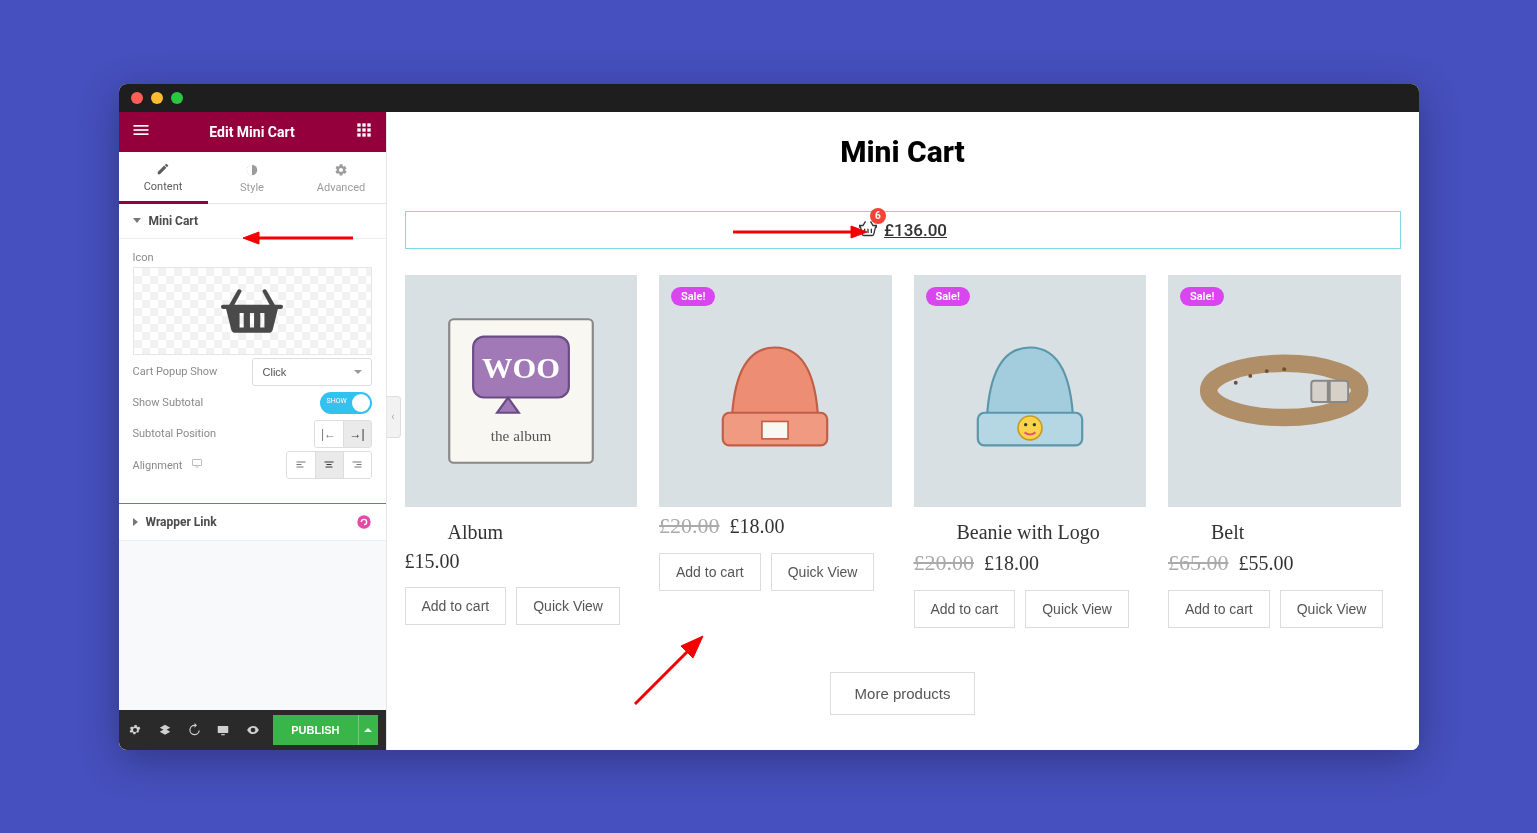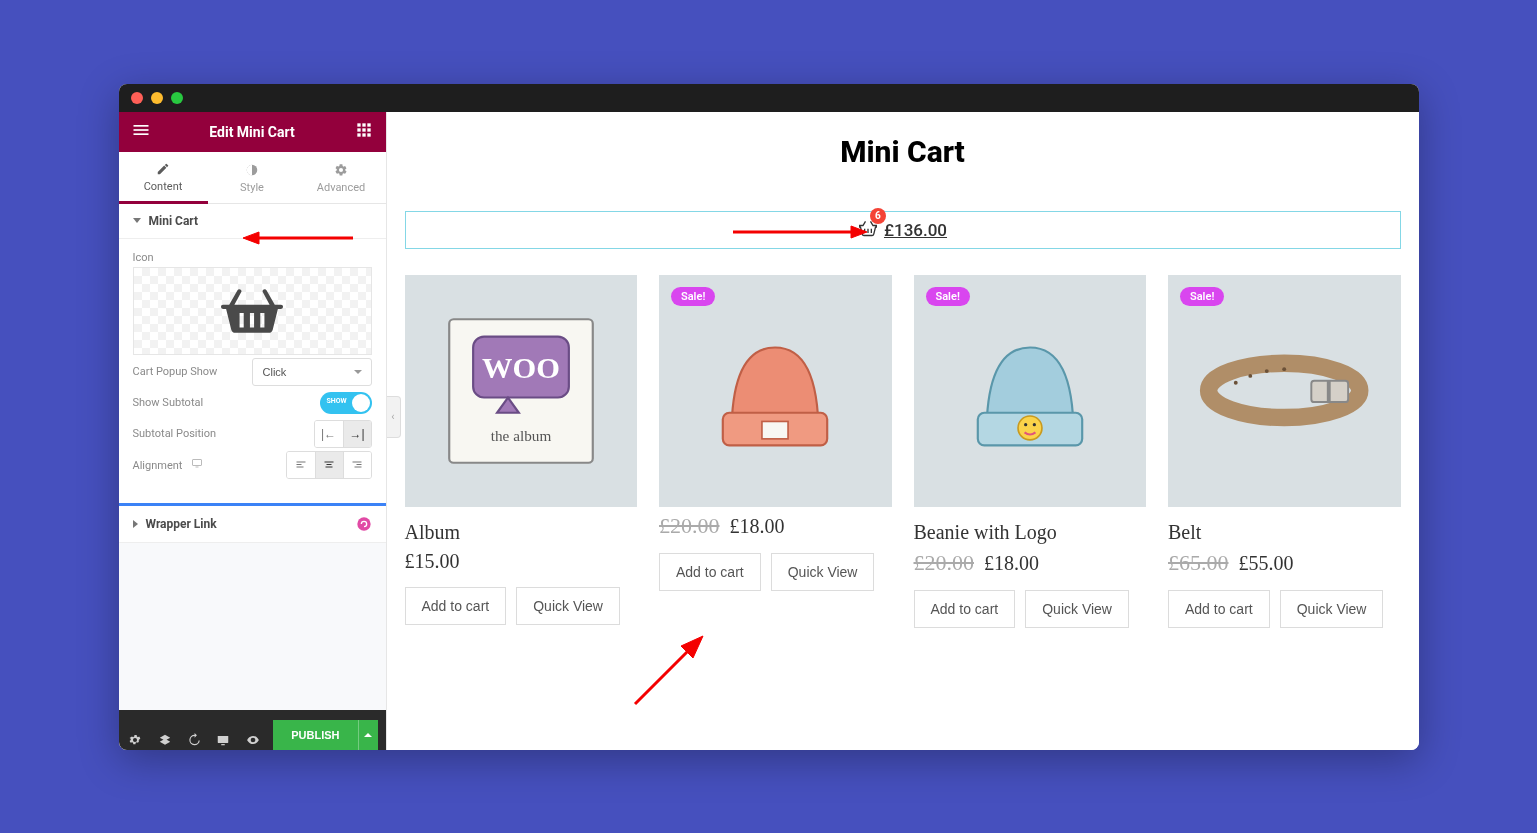--- a/index.html
+++ b/index.html
@@ -17,48 +17,48 @@
 .sidebar-header { height: 40px; background: #93003c; display: flex; align-items: center; justify-content: space-between; padding: 0 12px; color: #fff; }
 .sidebar-header .title { flex: 1; text-align: center; font-weight: 700; font-size: 14px; }
 .sidebar-header svg { fill: #fff; width: 20px; height: 20px; }
 .tabs { display: flex; background: #fff; border-bottom: 1px solid #e6e6e6; }
 .tab { flex: 1; display: flex; flex-direction: column; align-items: center; justify-content: center; padding: 10px 0 8px; font-size: 11px; color: #9c9c9c; gap: 4px; cursor: pointer; }
 .tab.active { color: #5b5b5b; border-bottom: 3px solid #93003c; margin-bottom: -1px; }
 .tab svg { width: 14px; height: 14px; fill: currentColor; }
 
 .panel { background: #fff; }
 .section-head { display: flex; align-items: center; gap: 8px; padding: 10px 14px; font-size: 12px; font-weight: 700; color: #4b4b4b; background: #fff; border-bottom: 1px solid #eee; cursor: pointer; position: relative; }
-.section-head.collapsed { border-top: 3px solid #3b82f6; }
+.section-head.collapsed { border-top: 1px solid #3b82f6; }
 .section-head .caret { width: 0; height: 0; border-left: 4px solid transparent; border-right: 4px solid transparent; border-top: 5px solid #777; }
 .section-head .caret-right { width: 0; height: 0; border-top: 4px solid transparent; border-bottom: 4px solid transparent; border-left: 5px solid #777; }
 .section-body { padding: 12px 14px; display: flex; flex-direction: column; gap: 3px; }
 .field-label { font-size: 11px; color: #8a8a8a; }
 .icon-preview { height: 88px; background-image: linear-gradient(45deg,#f2f2f2 25%,transparent 25%,transparent 75%,#f2f2f2 75%,#f2f2f2),linear-gradient(45deg,#f2f2f2 25%,transparent 25%,transparent 75%,#f2f2f2 75%,#f2f2f2); background-size: 16px 16px; background-position: 0 0,8px 8px; background-color: #fff; display: flex; align-items: center; justify-content: center; border: 1px solid #e6e6e6; }
 .icon-preview svg { width: 68px; height: 58px; fill: #4a4a4a; }
 
 .control-row { display: flex; align-items: center; justify-content: space-between; min-height: 28px; }
 .select { height: 28px; border: 1px solid #ddd; border-radius: 3px; background: #fff; padding: 0 24px 0 10px; font-size: 11px; color: #555; appearance: none; position: relative; width: 120px; }
 .select-wrap { position: relative; width: 120px; }
 .select-wrap::after { content: ""; position: absolute; right: 10px; top: 50%; margin-top: -2px; width: 0; height: 0; border-left: 4px solid transparent; border-right: 4px solid transparent; border-top: 4px solid #999; pointer-events: none; }
 
 .switch { width: 52px; height: 22px; border-radius: 11px; background: #33c2f0; position: relative; cursor: pointer; }
 .switch::after { content: ""; position: absolute; right: 2px; top: 2px; width: 18px; height: 18px; border-radius: 50%; background: #fff; }
-.switch .lbl { position: absolute; left: 7px; top: 5px; font-size: 7px; font-weight: 700; color: #fff; }
+.switch .lbl { position: absolute; left: 7px; top: 5px; font-size: 7px; font-weight: 400; color: #fff; }
 
 .btn-group { display: flex; border: 1px solid #ddd; border-radius: 3px; overflow: hidden; }
 .btn-group button { border: none; background: #fff; width: 28px; height: 26px; display: flex; align-items: center; justify-content: center; cursor: pointer; color: #777; font-size: 12px; }
 .btn-group button + button { border-left: 1px solid #ddd; }
 .btn-group button.active { background: #eaeaea; color: #333; }
 .responsive-icon { display:inline-flex; margin-left:6px; align-items:center; }
 .responsive-icon svg { width: 12px; height: 12px; fill: #bbb; }
 
 .wrapper-badge { width: 16px; height: 16px; display: inline-flex; align-items: center; justify-content: center; margin-left: auto; }
 .wrapper-badge svg { width: 16px; height: 16px; }
 
-.sidebar-footer { margin-top: auto; height: 40px; background: #2a2a2a; display: flex; align-items: flex-end; padding: 0 8px; gap: 12px; }
+.sidebar-footer { margin-top: auto; height: 40px; background: #2a2a2a; display: flex; align-items: center; padding: 0 8px; gap: 12px; }
 .sidebar-footer .fbtn { width: 20px; height: 20px; display: flex; align-items: center; justify-content: center; cursor: pointer; }
 .sidebar-footer .fbtn svg { width: 14px; height: 14px; fill: #d0d0d0; }
 .publish-wrap { margin-left: auto; display: flex; height: 30px; }
 .publish-btn { background: #39b54a; color: #fff; border: none; font-weight: 700; font-size: 11px; padding: 0 18px; cursor: pointer; }
 .publish-dd { background: #39b54a; border: none; border-left: 1px solid rgba(255,255,255,0.3); width: 20px; display: flex; align-items: center; justify-content: center; cursor: pointer; }
 .publish-dd::before { content: ""; width: 0; height: 0; border-left: 4px solid transparent; border-right: 4px solid transparent; border-bottom: 4px solid #fff; }
 
 
 .preview-handle { position: absolute; left: 268px; top: 50%; transform: translateY(-50%); width: 14px; height: 42px; background: #f2f2f2; border: 1px solid #ddd; border-left: none; border-radius: 0 4px 4px 0; display: flex; align-items: center; justify-content: center; color: #aaa; font-size: 11px; z-index: 5; cursor: pointer; }
 
@@ -69,21 +69,21 @@
 .mini-cart-box { border: 1px solid #84d7e6; padding: 6px 10px; display: flex; align-items: center; justify-content: center; gap: 6px; position: relative; }
 .mini-cart-box .cart-wrap { position: relative; display:flex; align-items:center; }
 .cart-badge { position: absolute; top: -10px; right: -8px; background: #f44336; color: #fff; font-size: 10px; font-weight: 700; width: 16px; height: 16px; border-radius: 50%; display: flex; align-items: center; justify-content: center; }
 .cart-icon svg { width: 20px; height: 20px; stroke:#333; stroke-width:1.6; fill:none; }
 .cart-total { font-size: 17px; font-weight: 500; color: #333; text-decoration: underline; }
 
 .products { display: grid; grid-template-columns: repeat(4, 1fr); gap: 22px; margin-top: 26px; }
 .product-card { display: flex; flex-direction: column; }
 .pimg { background: #d9e0e3; height: 232px; position: relative; display: flex; align-items: center; justify-content: center; }
 .sale-badge { position: absolute; top: 12px; left: 12px; background: #d946ef; color: #fff; font-size: 11px; font-weight: 600; padding: 3px 10px; border-radius: 10px; }
-.pname { font-family: Georgia, serif; font-size: 20px; color: #333; margin-top: 14px; }
+.pname { font-family: Georgia, serif; font-size: 20px; color: #333; margin-top: 14px; margin-left: 43px; }
 .price-row { display: flex; gap: 10px; align-items: baseline; margin-top: 6px; }
 .price-old { font-family: Georgia, serif; color: #aaa; text-decoration: line-through; font-size: 22px; }
 .price-new { font-family: Georgia, serif; font-size: 20px; color: #333; }
 .actions { display: flex; gap: 10px; margin-top: 14px; }
 .act-btn { border: 1px solid #dcdcdc; background: #fff; padding: 10px 16px; font-size: 14px; color: #555; cursor: pointer; }
 .more-wrap { display: flex; justify-content: center; margin-top: 44px; }
 .more-btn { border: 1px solid #dcdcdc; background: #fff; padding: 12px 24px; font-size: 15px; color: #555; cursor: pointer; }
 
 
 .arrow { position: absolute; z-index: 10; pointer-events: none; }
@@ -369,20 +369,23 @@
               <span class="price-old">£65.00</span>
               <span class="price-new">£55.00</span>
             </div>
             <div class="actions">
               <button class="act-btn">Add to cart</button>
               <button class="act-btn">Quick View</button>
             </div>
           </div>
         </div>
 
+        <div class="more-wrap">
+          <button class="more-btn">More products</button>
+        </div>
       </div>
     </section>
   </div>
 
   <div class="preview-handle">‹</div>
 
   <div class="arrow" style="left:124px; top:146px;">
     <svg width="110" height="16">
         <line x1="110" y1="8" x2="14" y2="8" stroke-width="3"></line>
         <polygon points="0,8 16,2 16,14"></polygon>

